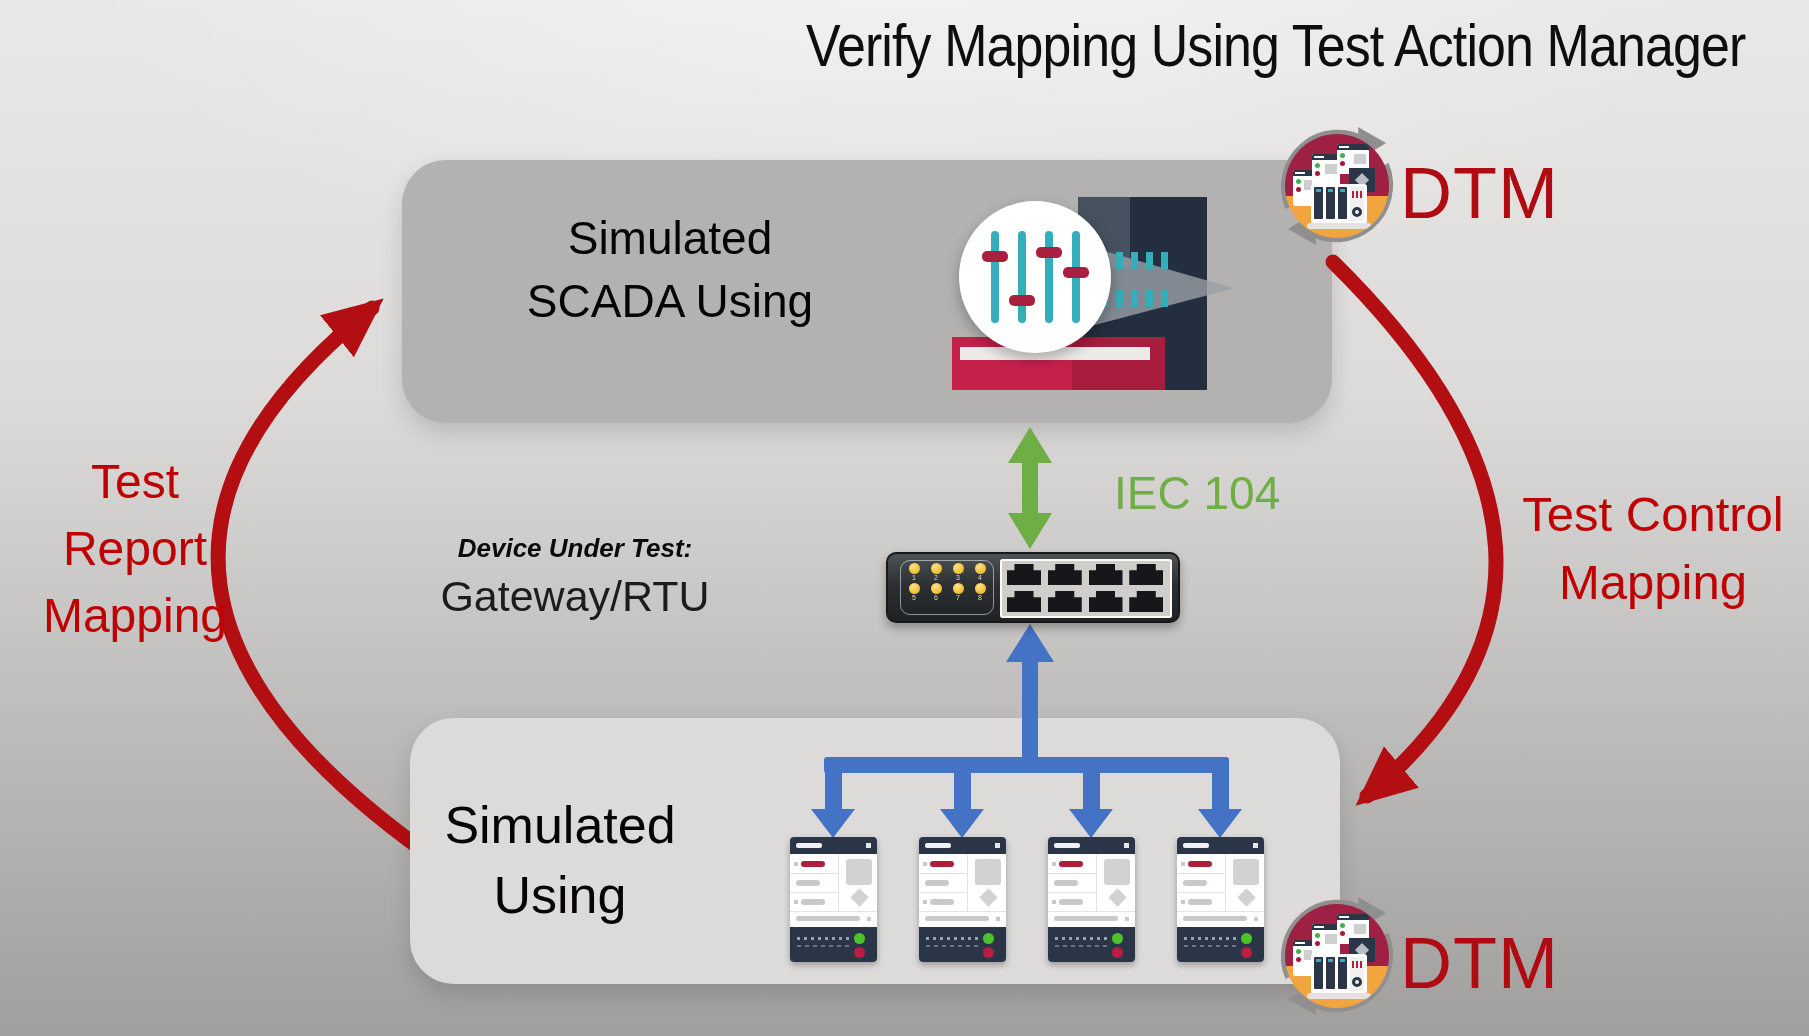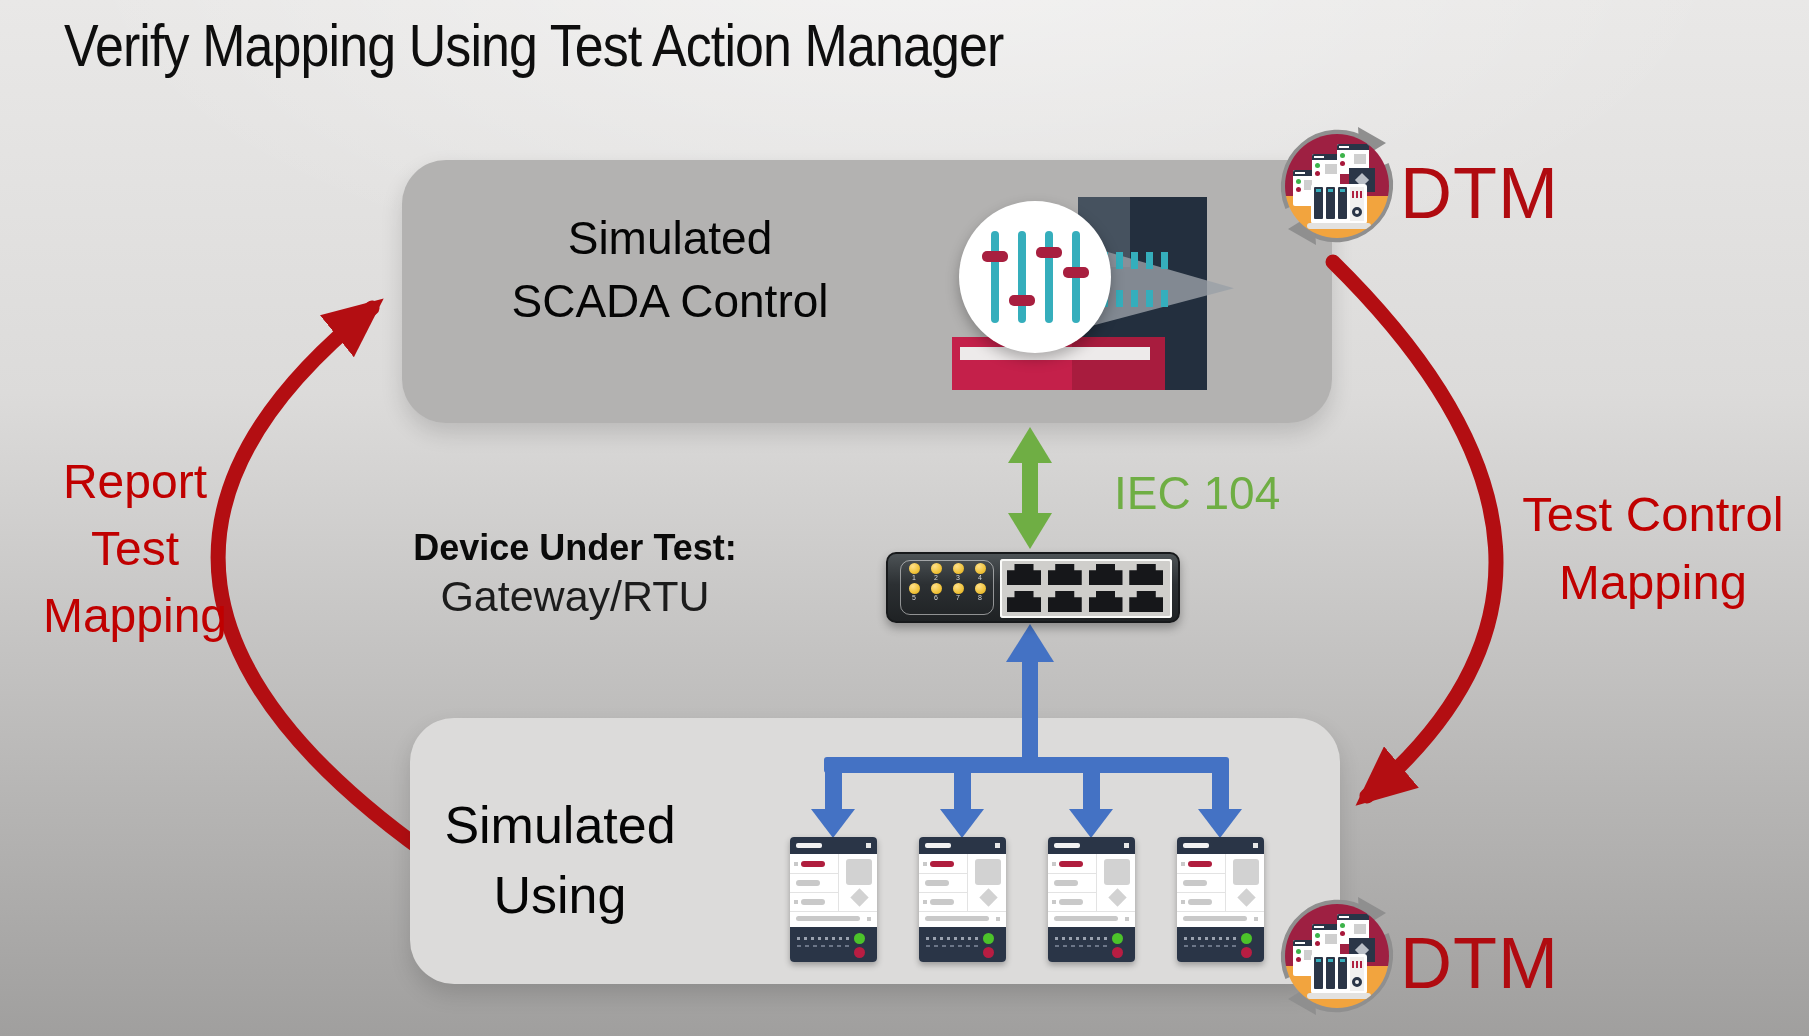--- a/index.html
+++ b/index.html
@@ -14,36 +14,36 @@
   svg{display:block;}
 
   
   #svg-under{position:absolute; inset:0; z-index:1; pointer-events:none;}
   .box{position:absolute; z-index:2; border-radius:44px; box-shadow:0 10px 22px rgba(0,0,0,.14);}
   #svg-over{position:absolute; inset:0; z-index:4; pointer-events:none;}
   .art{z-index:5;}
   .txt{z-index:6;}
 
   
-  .title{position:absolute; top:12px; left:0; width:100%; text-align:left; z-index:6;}
+  .title{position:absolute; top:12px; left:0; width:100%; text-align:right; z-index:6;}
   .title-inner{display:inline-block; transform:scaleX(.88); transform-origin:center;
     font-size:59px; color:#0e0e0e; letter-spacing:-1px;}
 
   
   .box-top{left:402px; top:160px; width:930px; height:263px; background:var(--box-top);}
   .box-bottom{left:410px; top:718px; width:930px; height:266px; background:var(--box-bottom);}
 
   .scada-label{left:420px; top:207px; width:500px; text-align:center;
     font-size:46px; line-height:63px; color:#050505;}
   .ied-label{left:370px; top:790px; width:380px; text-align:center;
     font-size:52px; line-height:70px; color:#050505;}
 
   
   .dut-wrap{left:380px; top:526px; width:390px; text-align:center;}
-  .dut-l1{font-size:36px; font-weight:bold; color:#0a0a0a; line-height:44px;}
+  .dut-l1{font-size:26px; font-weight:bold; font-style:italic; color:#0a0a0a; line-height:44px;}
   .dut-l2{font-size:43px; color:#1c1c1c; line-height:52px;}
 
   
   .iec104{left:1114px; top:466px; font-size:46px; color:var(--green);}
   .iec61850{left:1062px; top:648px; font-size:45px; color:var(--blue);}
 
   
   .left-arc-label{left:10px; top:448px; width:250px; text-align:center;
     font-size:48px; line-height:67px; color:var(--red-text);}
   .right-arc-label{left:1478px; top:480px; width:350px; text-align:center;
@@ -199,21 +199,21 @@
       <polygon class="bfill" points="1220,838 1198,809 1242,809"></polygon>
     </g>
   </svg>
 
   <div class="title">
     <span class="title-inner">Verify Mapping Using Test Action Manager</span>
   </div>
 
   <div class="abs txt scada-label">
     <div>Simulated</div>
-    <div>SCADA Control</div>
+    <div>SCADA Using</div>
   </div>
   <div class="abs txt ied-label">
     <div>Simulated</div>
     <div>Using</div>
   </div>
 
   <div class="abs art bld"></div>
   <div class="abs art bld-lite"></div>
   <div class="abs art beam"></div>
   <div class="abs art dash-row" style="left:1086px; top:252px;">
@@ -496,22 +496,22 @@
         </div>
         <div class="lap-base"></div>
       </div>
     </div>
   </div>
 </div>
   <div class="abs txt dtm-txt top">DTM</div>
   <div class="abs txt dtm-txt bottom">DTM</div>
 
   <div class="abs txt left-arc-label">
+    <div>Test</div>
     <div>Report</div>
-    <div>Test</div>
     <div>Mapping</div>
   </div>
   <div class="abs txt right-arc-label">
     <div>Test Control</div>
     <div>Mapping</div>
   </div>
 
 </div>
 
 </body></html>

